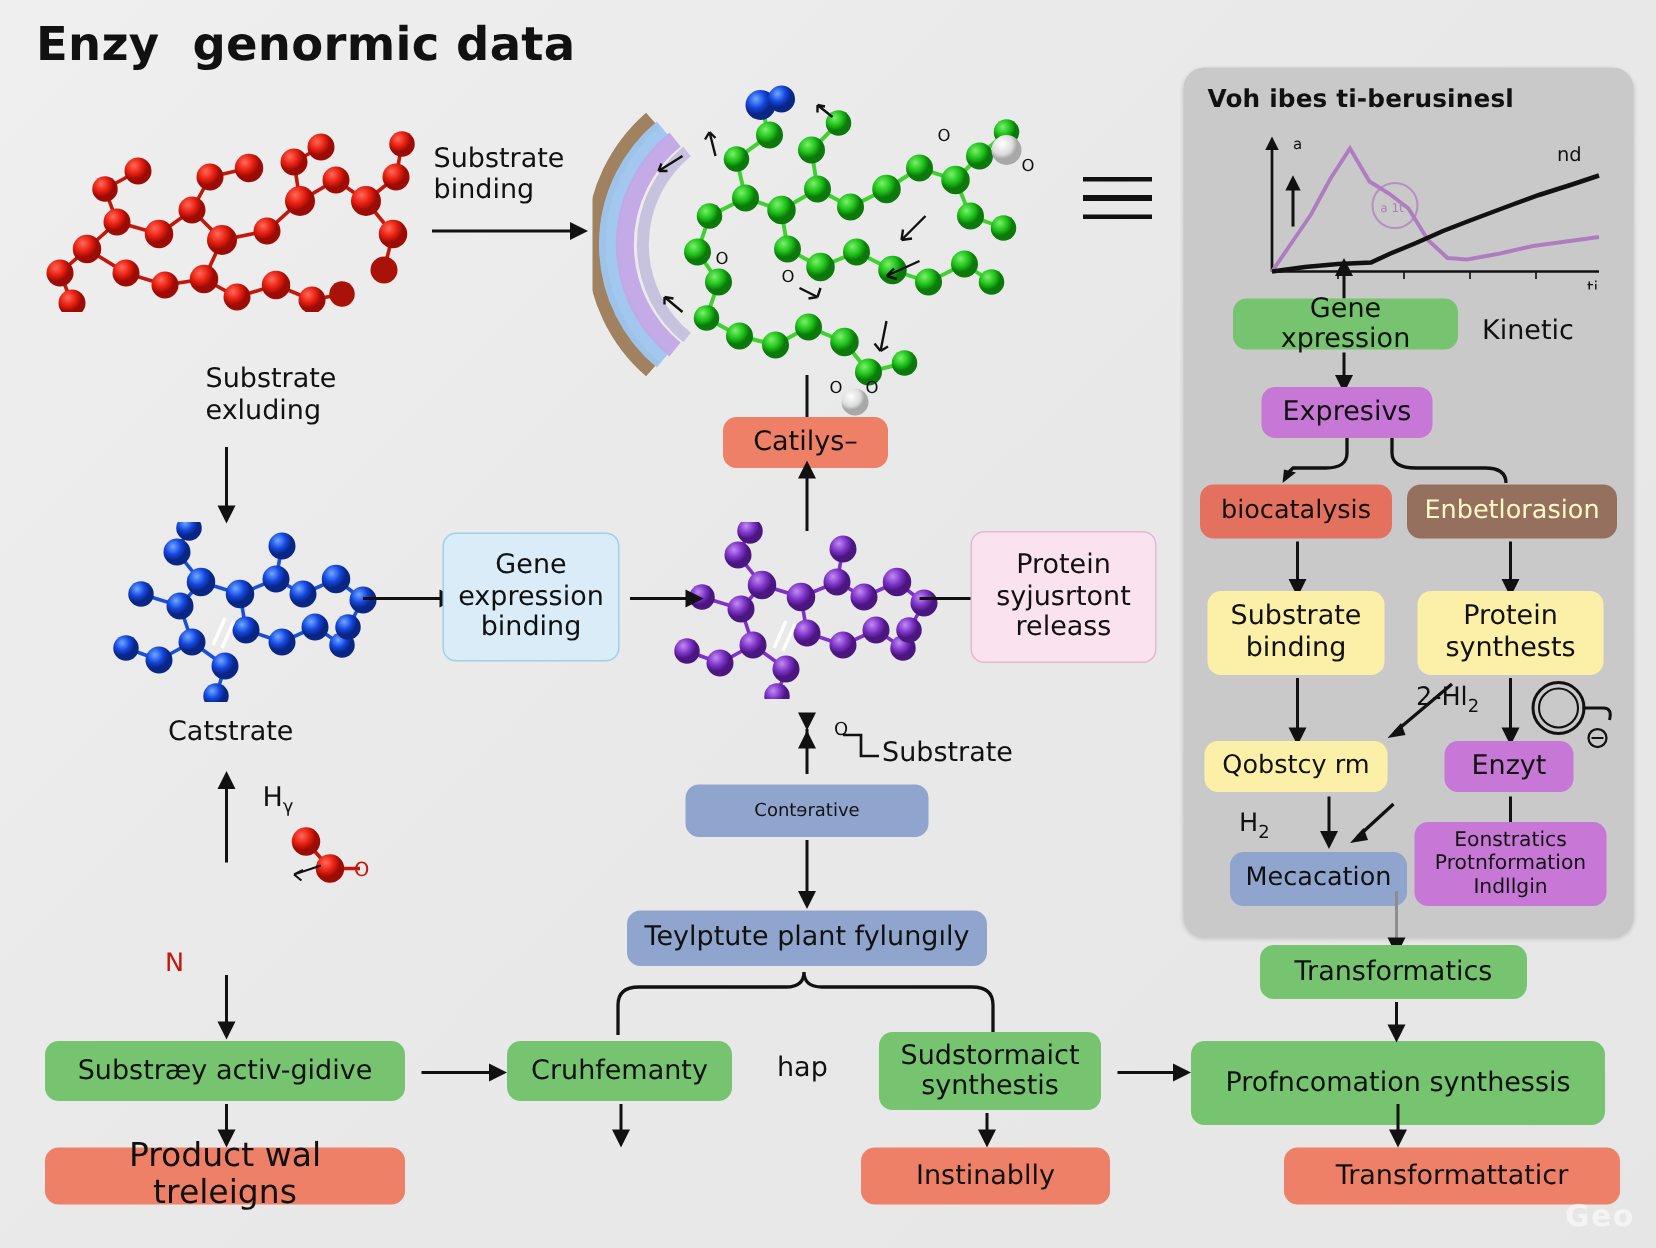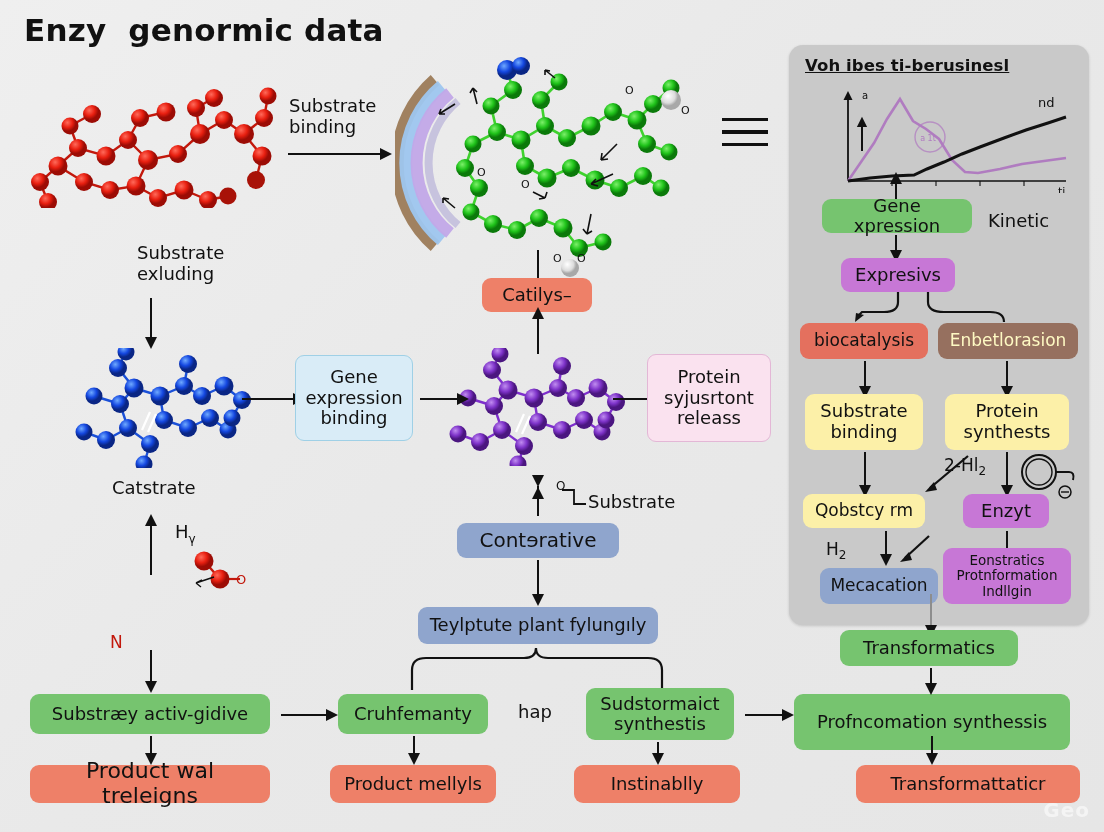--- a/index.html
+++ b/index.html
@@ -53,21 +53,21 @@
     border-top:6.5px solid transparent; border-bottom:6.5px solid transparent;
     border-left:12px solid #111; }
 
   
   #right-panel {
     left:789px; top:45px; width:300px; height:580px;
     background:#c9c9c9; border-radius:14px;
     box-shadow:0 1px 3px rgba(0,0,0,.16);
   }
   #panel-title { left:805px; top:56px; font-size:16.5px; font-weight:600;
-    letter-spacing:.1px; white-space:pre;text-decoration:underline; }
+    letter-spacing:.1px; white-space:pre; }
 
   
   .plain { font-size:18px; white-space:pre-line; line-height:1.15; }
 
   .watermark {
     right:14px; bottom:10px; font-size:20px; color:rgba(255,255,255,.55);
     letter-spacing:1px; font-weight:600; user-select:none;
   }
 </style>
 </head>
@@ -333,21 +333,21 @@
 releass</div>
 
   <svg class="abs" style="left:552px;top:478px;" width="40" height="32">
     <path d="M10 12 L22 12 L22 26 L34 26" stroke="#111" stroke-width="1.8" fill="none"></path>
   </svg>
   <div class="abs" style="left:556px;top:479px;font-size:12px;">O</div>
   <div class="abs plain" style="left:588px;top:492px;">Substrate</div>
 
   <div class="abs vline arrow-d arrow-u" style="left:537px;top:486px;height:30px;"></div>
 
-  <div class="abs box b-blue" style="left:457px;top:523px;width:162px;height:35px;font-size:20px;">Contɘrative</div>
+  <div class="abs box b-blue" style="left:457px;top:523px;width:162px;height:35px;font-size:12px;">Contɘrative</div>
 
   <div class="abs vline arrow-d" style="left:537px;top:560px;height:35px;"></div>
 
   <div class="abs box b-blue" style="left:418px;top:607px;width:240px;height:37px;font-size:18px;">Teylptute plant fylungıly</div>
 
   <svg class="abs" style="left:330px;top:644px;" width="420" height="46">
     <path d="M82 46 L82 26 Q82 14 96 14 L194 14 Q206 14 206 4 Q206 14 218 14 L318 14 Q332 14 332 26 L332 46" stroke="#111" stroke-width="2.2" fill="none"></path>
   </svg>
 
   <div class="abs vline arrow-u" style="left:150px;top:525px;height:50px;"></div>
@@ -371,21 +371,20 @@
   <div class="abs box b-green" style="left:586px;top:688px;width:148px;height:52px;font-size:18px;">Sudstormaict
 synthestis</div>
   <div class="abs box b-green" style="left:794px;top:694px;width:276px;height:56px;font-size:18px;">Profncomation synthessis</div>
 
   <div class="abs plain" style="left:518px;top:702px;">hap</div>
 
   <div class="abs hline arrow-r" style="left:281px;top:714px;width:46px;"></div>
   <div class="abs hline arrow-r" style="left:745px;top:714px;width:38px;"></div>
 
   <div class="abs box b-salmon" style="left:30px;top:765px;width:240px;height:38px;font-size:22px;">Product wal treleigns</div>
-  <div class="abs box b-salmon" style="left:330px;top:765px;width:166px;height:38px;font-size:18px;">Product mellyls</div>
   <div class="abs box b-salmon" style="left:574px;top:765px;width:166px;height:38px;font-size:18px;">Instinablly</div>
   <div class="abs box b-salmon" style="left:820px;top:765px;width:224px;height:38px;font-size:18px;margin-left:36px;">Transformattaticr</div>
 
   <div class="abs vline arrow-d" style="left:150px;top:736px;height:18px;"></div>
   <div class="abs vline arrow-d" style="left:413px;top:736px;height:18px;"></div>
   <div class="abs vline arrow-d" style="left:657px;top:742px;height:12px;"></div>
   <div class="abs vline arrow-d" style="left:931px;top:736px;height:18px;"></div>
 
   <div class="abs" id="right-panel"></div>
   <div class="abs" id="panel-title">Voh ibes ti-berusinesl</div>

